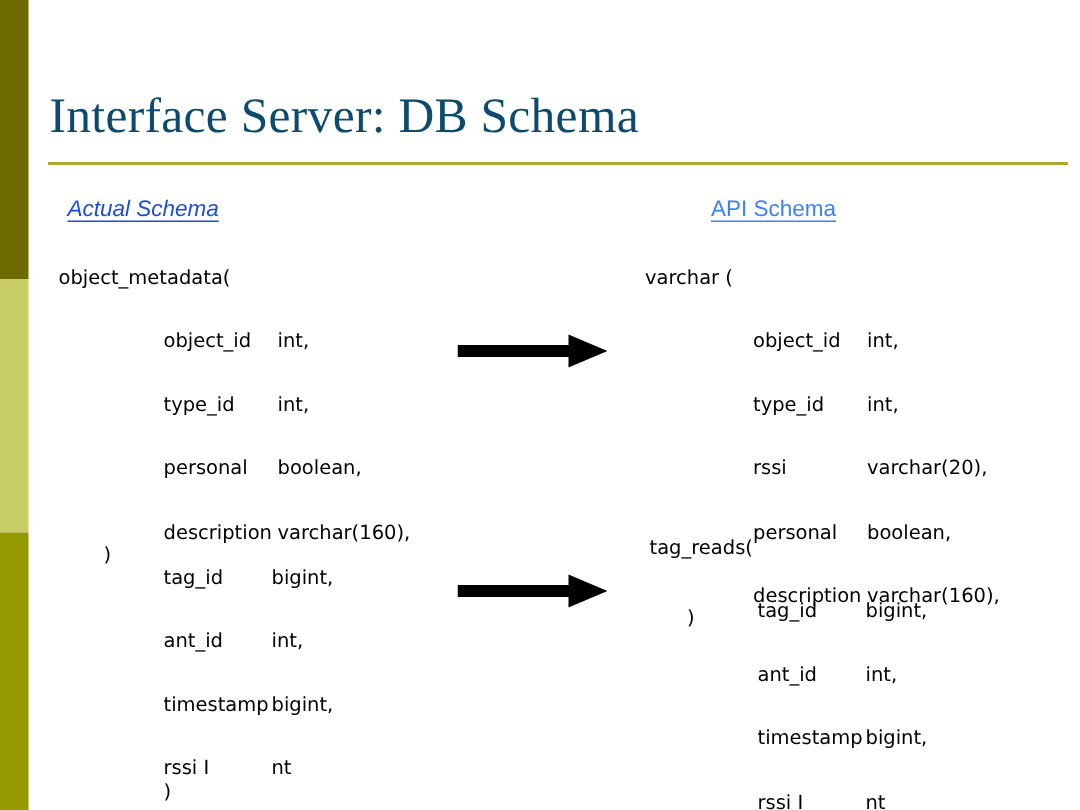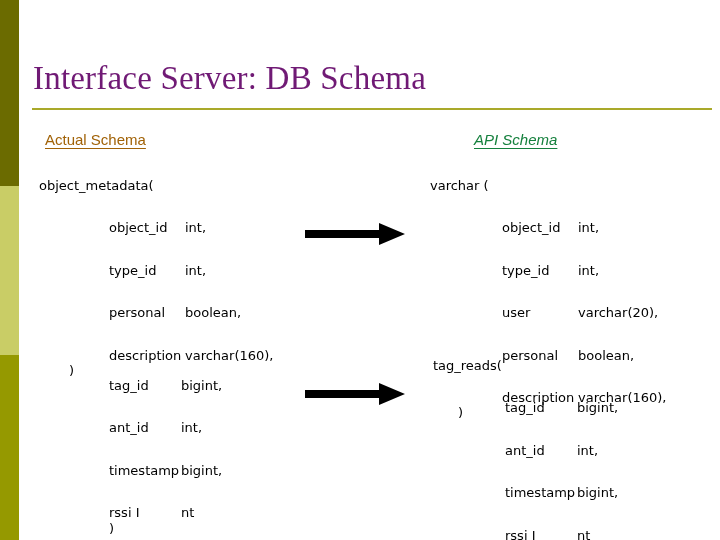--- a/index.html
+++ b/index.html
@@ -128,25 +128,25 @@
 <body>
 
 <div id="slide" style="background: rgb(255, 255, 255);">
 
   <div class="sidebar">
     <div class="band band-top" style="background: rgb(107, 107, 0);"></div>
     <div class="band band-middle" style="background: rgb(201, 205, 102);"></div>
     <div class="band band-bottom" style="background: rgb(149, 153, 0);"></div>
   </div>
 
-  <div class="title" style="color: #701a75;">Interface Server: DB Schema</div>
+  <div class="title" style="color: #0c4a6e;">Interface Server: DB Schema</div>
   <div class="title-rule" style="background: rgb(169, 169, 42);"></div>
 
-  <div class="col-heading heading-actual" style="color: #a16207;">Actual Schema</div>
-  <div class="col-heading heading-api" style="color: #15803d; font-style: italic;">API Schema</div>
+  <div class="col-heading heading-actual" style="color: #1d4ed8; font-style: italic;">Actual Schema</div>
+  <div class="col-heading heading-api" style="color: #3b82f6;">API Schema</div>
 
   <div class="schema blk-meta" style="color: rgb(0, 0, 0);">
     <span class="tbl-open">object_metadata(</span>
     <span class="fields">
       <span class="field-row">
         <span class="fname">object_id</span><span class="ftype">int,</span>
       </span>
       <span class="field-row">
         <span class="fname">type_id</span><span class="ftype">int,</span>
       </span>
@@ -163,21 +163,21 @@
   <div class="schema blk-objects" style="color: rgb(0, 0, 0);">
     <span class="tbl-open">varchar (</span>
     <span class="fields">
       <span class="field-row">
         <span class="fname">object_id</span><span class="ftype">int,</span>
       </span>
       <span class="field-row">
         <span class="fname">type_id</span><span class="ftype">int,</span>
       </span>
       <span class="field-row">
-        <span class="fname">user</span><span class="ftype">varchar(20),</span>
+        <span class="fname">rssi</span><span class="ftype">varchar(20),</span>
       </span>
       <span class="field-row">
         <span class="fname">personal</span><span class="ftype">boolean,</span>
       </span>
       <span class="field-row">
         <span class="fname">description</span><span class="ftype">varchar(160),</span>
       </span>
     </span>
     <span class="tbl-close">)</span>
   </div>

